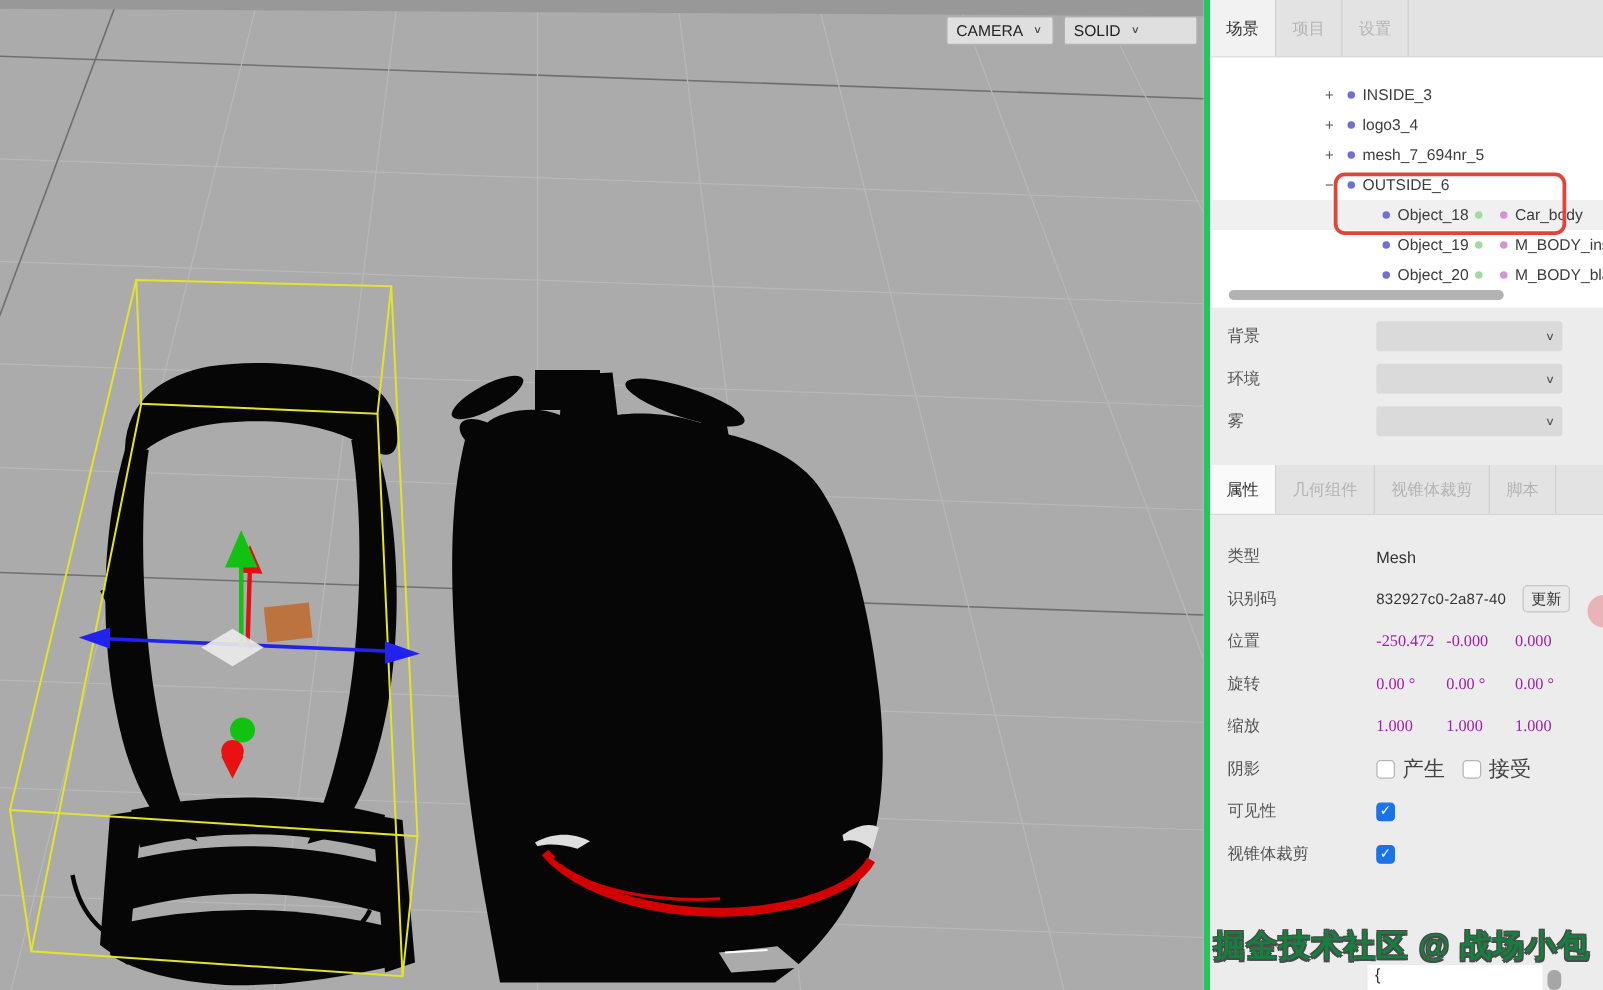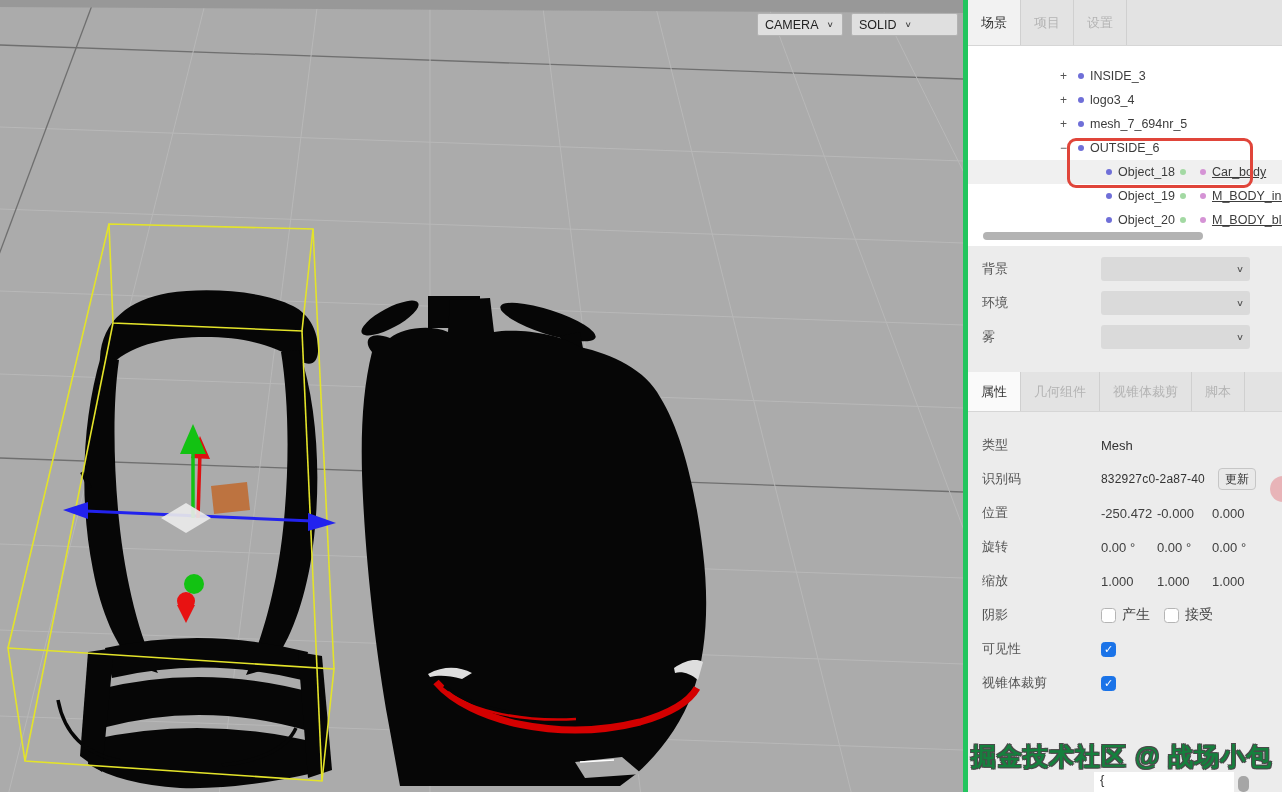--- a/index.html
+++ b/index.html
@@ -33,54 +33,54 @@
   .tree-row.selected { background:#f0f0f0; }
   .tree-row.lvl0 { padding-left:92px; }
   .tree-row.lvl1 { padding-left:138px; }
   .expander { width:18px; color:#555; font-size:12px; }
   .dot { width:6px; height:6px; border-radius:50%; display:inline-block; margin-right:6px; flex:none; }
   .dot.obj { background:#6f6fd8; }
   .dot.geo { background:#a3d9a3; margin-left:10px; }
   .dot.mat { background:#d593d5; margin-left:8px; }
   .tree-name { white-space:nowrap; }
   .tree-name.w { width:52px; }
-  .mat-name { white-space:nowrap;text-decoration:underline; }
+  .mat-name { white-space:nowrap; }
   #tree-hscroll { position:absolute; left:15px; top:232px; width:220px; height:8px;
     background:#b3b3b3; border-radius:4px; }
 
   
   #annotation-box { position:absolute; left:1067px; top:138px; width:186px; height:50px;
     border:3px solid #e0453a; border-radius:9px; pointer-events:none; z-index:5; }
   #edge-pink-dot { position:absolute; left:1270px; top:476px; width:26px; height:26px;
     border-radius:50%; background:rgba(225,90,100,.38); }
 
   
   .prop-row { height:34px; display:flex; align-items:center; position:relative; }
   .prop-label { position:absolute; left:14px; font-size:13px; color:#555; }
   .prop-value { position:absolute; left:133px; font-size:13px; color:#333; }
   #scene-settings { position:absolute; left:0; top:252px; width:319px; }
   .ghost-select { position:absolute; left:133px; width:149px; height:24px; background:#dadada;
     border-radius:3px; display:flex; align-items:center; justify-content:flex-end;
     padding-right:6px; color:#555; }
   .ghost-select .chev { font-size:11px; transform:scaleY(.8); }
   #properties { position:absolute; left:0; top:412px; width:319px; padding-top:16px; }
-  .num { color:#404040; }
+  .num { color:#a21caf;font-family:Liberation Serif, serif; }
   .col1 { left:133px; } .col2 { left:189px; } .col3 { left:244px; }
   #name-input { position:absolute; left:131px; width:160px; height:22px; background:#fff;
     border:none; border-radius:2px; font-size:13px; color:#222; padding-left:6px;
     font-family:"Liberation Sans","DejaVu Sans",sans-serif; }
   #uuid-value { font-size:12px; letter-spacing:.2px; }
   #update-btn { position:absolute; left:250px; width:38px; height:22px; background:#e9e9e9;
     border:1px solid #c6c6c6; border-radius:4px; font-size:12px; color:#333;
     display:flex; align-items:center; justify-content:center; cursor:default; }
   .checkbox { width:15px; height:15px; border:1.5px solid #b5b5b5; border-radius:3.5px;
     background:#fff; display:inline-block; margin-right:6px; font-size:11px; line-height:13px;
     text-align:center; color:#fff; flex:none; }
   .checkbox.checked { background:#1a73e8; border-color:#1a73e8; }
-  .cb-label { font-size:14px; color:#444; margin-right:14px; }
+  .cb-label { font-size:17px; color:#444; margin-right:14px; }
   .cb-group { position:absolute; left:133px; display:flex; align-items:center; }
 
   
   #watermark { position:absolute; left:971px; top:740px; width:310px; font-size:25px;
     font-weight:bold; color:#15803d; letter-spacing:1px; white-space:nowrap; z-index:6;
     text-shadow:-1px -1px 0 #4a4a4a, 1px -1px 0 #4a4a4a, -1px 1px 0 #4a4a4a, 1px 1px 0 #4a4a4a; }
   #userdata-box { position:absolute; left:1094px; top:772px; width:140px; height:20px;
     background:#fff; font-size:13px; color:#333; padding-left:6px; }
   #panel-vscroll { position:absolute; left:1238px; top:776px; width:11px; height:16px;
     background:#a6a6a6; border-radius:5px; }

